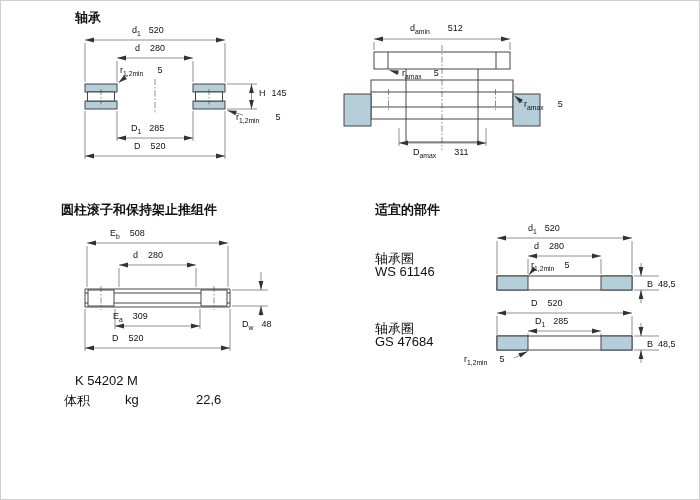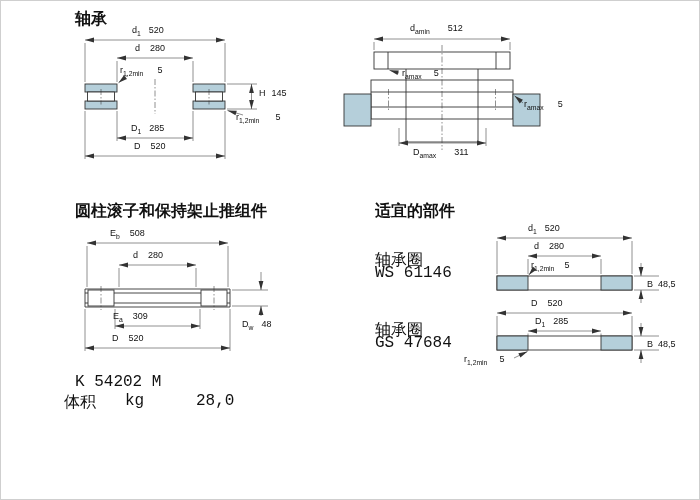--- a/index.html
+++ b/index.html
@@ -2,47 +2,47 @@
 <html><head>
 <meta charset="utf-8">
 <style>
   * { margin:0; padding:0; box-sizing:border-box; }
   html,body { width:700px; height:500px; }
   body {
     position:relative; background:#ffffff; overflow:hidden;
     font-family:"Liberation Sans","DejaVu Sans",sans-serif; color:#111;
   }
   .frame { position:absolute; inset:0; border:1px solid #cfcfcf; pointer-events:none; }
-  .label { position:absolute; font-size:16px; white-space:nowrap; color:#111;font-family:Liberation Mono, monospace; }
+  .label { position:absolute; font-size:13px; white-space:nowrap; color:#111; }
   .bold { font-weight:bold; }
   svg { position:absolute; left:0; top:0; }
   svg text { font-family:"Liberation Sans","DejaVu Sans",sans-serif; font-size:9px; fill:#111; }
   svg .sub { font-size:6.8px; }
   .pt  { stroke:#333; stroke-width:0.9; }
   .dl  { stroke:#333; stroke-width:0.55; fill:none; }
   .cl  { stroke:#333; stroke-width:0.55; stroke-dasharray:6 2 1.5 2; fill:none; }
 </style>
 </head>
 <body>
 
 <div class="frame"></div>
 
 <div class="label bold" style="left:75px; top:9px">轴承</div>
-<div class="label bold" style="left:75px; top:201px">圆柱滚子和保持架止推组件</div>
+<div class="label bold" style="left:61px; top:201px">圆柱滚子和保持架止推组件</div>
 <div class="label bold" style="left:375px; top:201px">适宜的部件</div>
 
 <div class="label" style="left:375px; top:250px">轴承圈</div>
 <div class="label" style="left:375px; top:264px">WS 61146</div>
 <div class="label" style="left:375px; top:320px">轴承圈</div>
 <div class="label" style="left:375px; top:334px">GS 47684</div>
 
 <div class="label" style="left:75px; top:373px">K 54202 M</div>
 <div class="label" style="left:64px; top:392px">体积</div>
 <div class="label" style="left:125px; top:392px">kg</div>
-<div class="label" style="left:196px; top:392px">28,0</div>
+<div class="label" style="left:196px; top:392px">22,6</div>
 
 <svg width="700" height="500" viewBox="0 0 700 500">
   <defs>
     <marker id="ar" viewBox="0 0 10 6" refX="9.5" refY="3" markerWidth="10" markerHeight="6" markerUnits="userSpaceOnUse" orient="auto-start-reverse">
       <path d="M0.5,0.6 L9.5,3 L0.5,5.4 Z" fill="#333"></path>
     </marker>
   </defs>
 
   <g>
 

